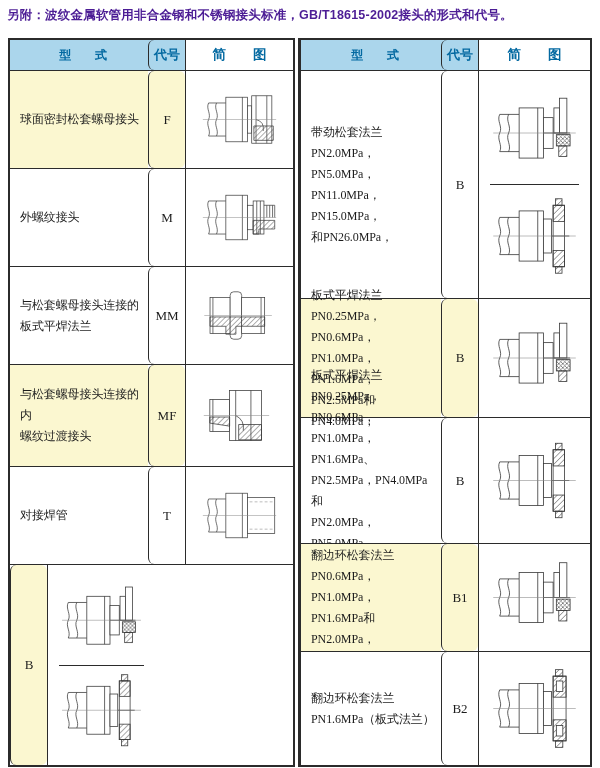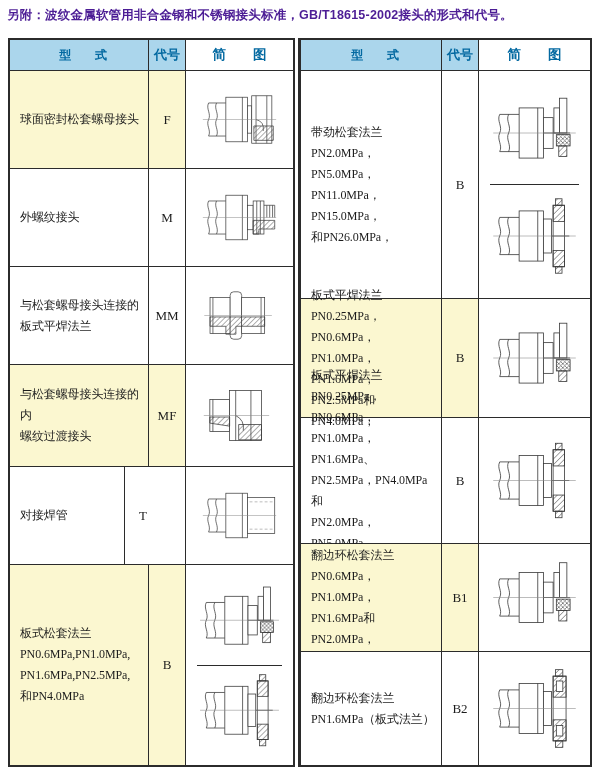--- a/index.html
+++ b/index.html
@@ -10,21 +10,21 @@
   .tbl{position:absolute;top:38px;box-sizing:border-box;border:2px solid var(--bd);background:#fff;}
   #tbl-left{left:8px;width:287px;}
   #tbl-right{left:298px;width:294px;border-left-width:3px;}
   .row{display:flex;border-top:1px solid var(--bd);box-sizing:border-box;}
   .row.hdr{border-top:none;background:var(--hdr);height:30px;font-weight:bold;font-size:13.5px;color:#0369a1;}
   .hdr .c{display:flex;align-items:center;justify-content:center;padding:0;}
   .c{box-sizing:border-box;}
   .c.t{flex:1;padding:2px 2px 2px 10px;display:flex;flex-direction:column;justify-content:center;
        font-size:12px;line-height:21px;white-space:pre-line;letter-spacing:-0.1px;}
   .c.k{width:37px;border-left:1px solid var(--bd);display:flex;align-items:center;justify-content:center;
-       font-size:13px;padding:4px;}
+       font-size:13px;padding:4px;border-radius:6px;}
   .c.d{border-left:1px solid var(--bd);background:#fff;display:flex;flex-direction:column;padding:11px;}
   #tbl-left .c.d{width:108px;}
   #tbl-right .c.d{width:112px;}
   .sub{flex:1;display:flex;align-items:center;justify-content:center;overflow:hidden;}
   .sub + .sub{border-top:1px solid var(--bd);}
   .hl .t,.hl .k{background:var(--yl);}
   svg.diag{width:102px;height:calc(100% - 6px);stroke:#3a3a3a;stroke-width:1;fill:none;}
   svg.diag .wf{fill:#ffffff;}
   svg.diag .ht{fill:url(#hp);stroke:#3a3a3a;}
   svg.diag .ct{fill:url(#cp);stroke:#3a3a3a;}
@@ -126,43 +126,39 @@
     <rect x="42" y="15" width="42" height="66" class="wf"></rect>
     <path d="M50,15 V81 M70,15 V81"></path>
     <path d="M50,48 q12,6 10,20"></path>
     <polygon class="ht" points="16,50 42,50 42,62 16,58"></polygon>
     <rect class="ht" x="54" y="60" width="30" height="20"></rect>
     <path class="cl" d="M8,48 H94"></path>
             </svg>
           </div>
         </div>
       </div>
-      <div class="row" style="height: 98px; gap: 24px;">
+      <div class="row" style="height: 98px;">
         <div class="c t">对接焊管</div>
         <div class="c k">T</div>
         <div class="c d">
           <div class="sub">
             <svg class="diag" viewBox="0 0 110 96" preserveAspectRatio="xMidYMid meet">
               <path d="M12,25 H36 M12,71 H36"></path>
 <path d="M12,25 c-4,8 4,15 0,23 c-4,8 4,15 0,23"></path>
 <path d="M23,25 c-4,8 4,15 0,23 c-4,8 4,15 0,23"></path>
 <rect x="36" y="17" width="30" height="62" class="wf"></rect>
 <path d="M59,17 V79"></path>
               <rect x="66" y="23" width="38" height="50" class="wf"></rect>
     <path class="dl" d="M69,29 H102 M69,67 H102" stroke-dasharray="4,3"></path>
               <path class="cl" d="M4,48 H106"></path>
             </svg>
           </div>
         </div>
       </div>
       <div class="row hl" style="height: 201px;">
-        <div class="c t">板式松套法兰
-PN0.6MPa,PN1.0MPa,
-PN1.6MPa,PN2.5MPa,
-和PN4.0MPa</div>
         <div class="c k">B</div>
         <div class="c d">
           <div class="sub">
             <svg class="diag" viewBox="0 0 110 96" preserveAspectRatio="xMidYMid meet">
               <path d="M12,25 H36 M12,71 H36"></path>
 <path d="M12,25 c-4,8 4,15 0,23 c-4,8 4,15 0,23"></path>
 <path d="M23,25 c-4,8 4,15 0,23 c-4,8 4,15 0,23"></path>
 <rect x="36" y="17" width="30" height="62" class="wf"></rect>
 <path d="M59,17 V79"></path>
               <rect x="66" y="29" width="12" height="38" class="wf"></rect>

